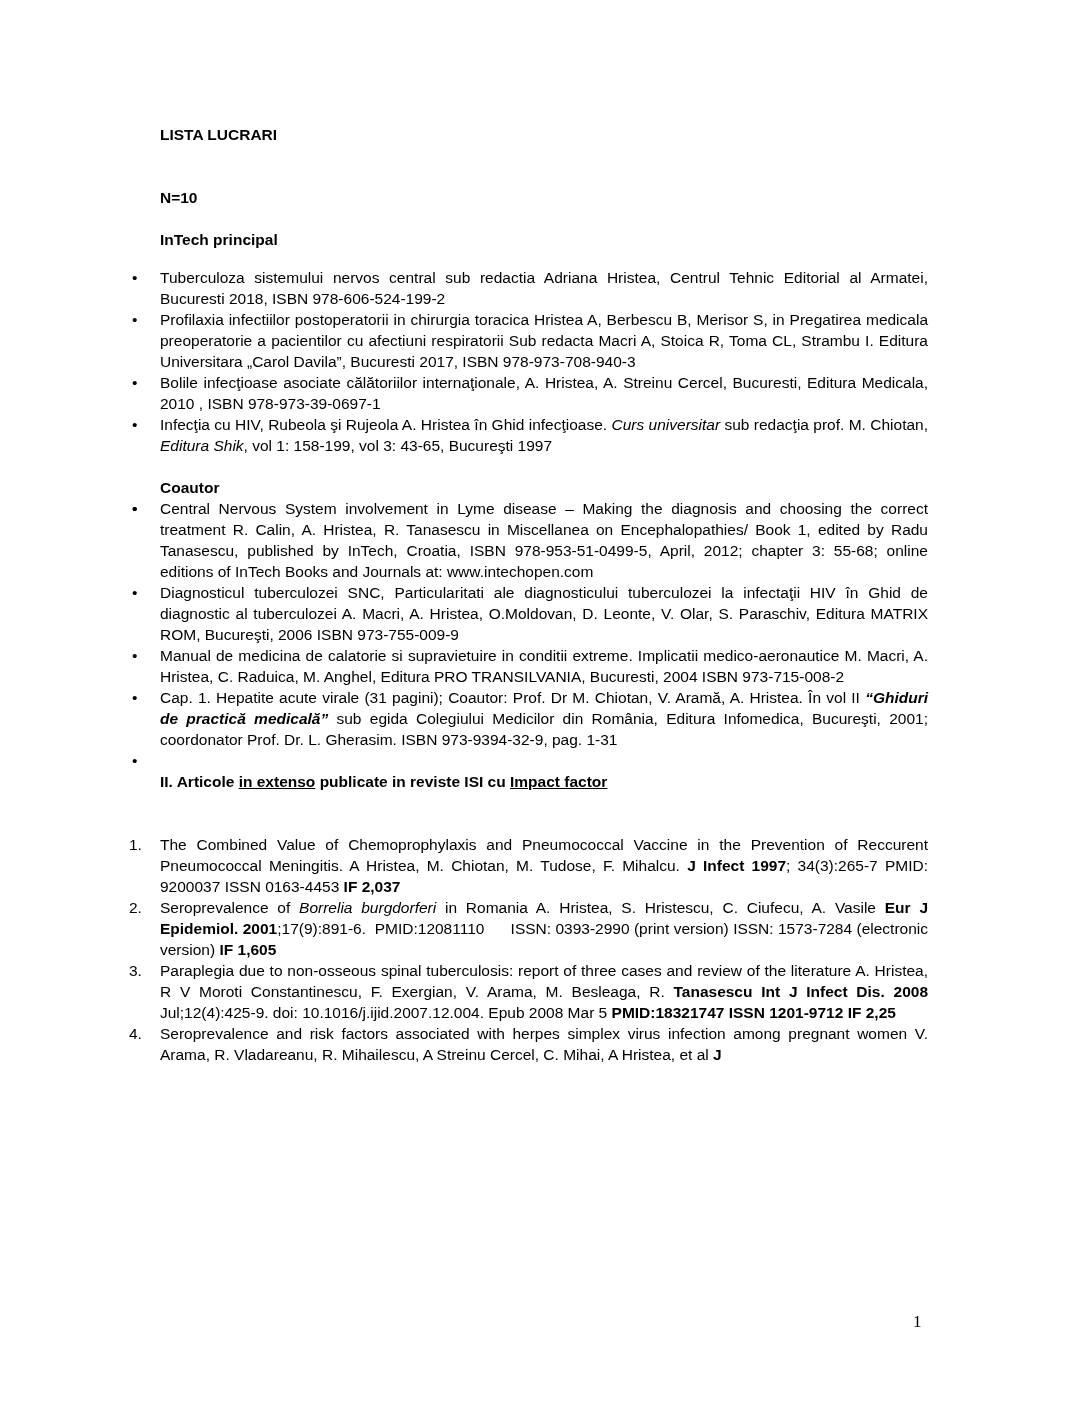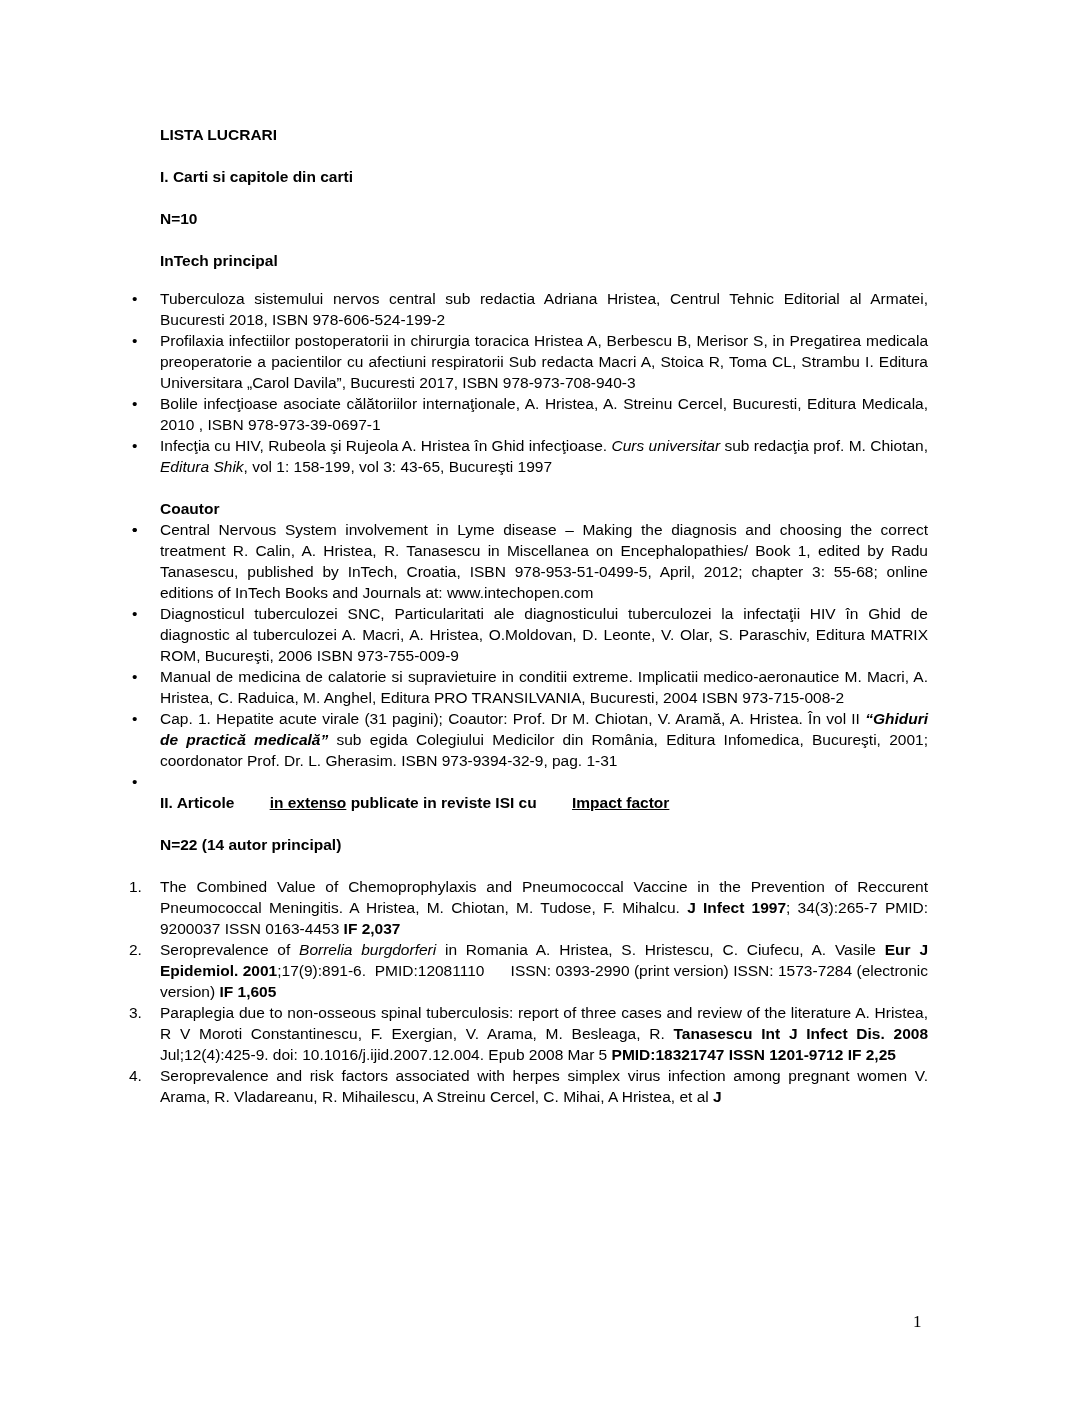--- a/index.html
+++ b/index.html
@@ -33,41 +33,40 @@
   .li.left { text-align: left; }
   .li > .marker {
     position: absolute;
     left: -28px;
     top: 0;
     text-align: left;
   }
   .numbered .li > .marker { left: -31px; }
   .b { font-weight: bold; }
   .i { font-style: italic; }
-  .u { text-decoration: underline; margin-left: 31px; }
+  .u { text-decoration: underline; }
   .pagenum {
     position: absolute;
     left: 913px;
     top: 1311px;
     font-family: "Liberation Serif", "DejaVu Serif", serif;
     font-size: 17px;
     line-height: 21px;
     color: #000000;
   }
 </style>
 </head>
 <body>
 
 <div class="page">
   <div class="content">
 
     <div class="h">LISTA LUCRARI</div>
     <div class="sp"></div>
 
-    <div class="h">I. Carti si capitole din carti</div>
     <div class="sp"></div>
 
     <div class="h">N=10</div>
     <div class="sp"></div>
 
     <div class="h">InTech principal</div>
     <div class="sp-sm"></div>
 
     <div class="list bulleted">
         <div class="li"><span class="marker">•</span><span><span>Tuberculoza sistemului nervos central sub redactia Adriana Hristea, Centrul Tehnic Editorial al Armatei, Bucuresti 2018, ISBN 978-606-524-199-2</span></span></div>
@@ -85,21 +84,20 @@
         <div class="li"><span class="marker">•</span><span><span>Diagnosticul tuberculozei SNC, Particularitati ale diagnosticului tuberculozei la infectaţii HIV în Ghid de diagnostic al tuberculozei A. Macri, A. Hristea, O.Moldovan, D. Leonte, V. Olar, S. Paraschiv, Editura MATRIX ROM, Bucureşti, 2006 ISBN 973-755-009-9</span></span></div>
         <div class="li"><span class="marker">•</span><span><span>Manual de medicina de calatorie si supravietuire in conditii extreme. Implicatii medico-aeronautice M. Macri, A. Hristea, C. Raduica, M. Anghel, Editura PRO TRANSILVANIA, Bucuresti, 2004 ISBN 973-715-008-2</span></span></div>
         <div class="li"><span class="marker">•</span><span><span>Cap. 1. Hepatite acute virale (31 pagini); Coautor: Prof. Dr M. Chiotan, V. Aramă, A. Hristea. În vol II </span><span class="b i">“Ghiduri de practică medicală”</span><span> sub egida Colegiului Medicilor din România, Editura Infomedica, Bucureşti, 2001; coordonator Prof. Dr. L. Gherasim. ISBN 973-9394-32-9, pag. 1-31</span></span></div>
         <div class="li"><span class="marker">•</span></div>
       </div>
 
     <div class="sp"></div>
     <div class="h"><span class="b">II. Articole </span><span class="b u">in extenso</span><span class="b"> publicate in reviste ISI cu </span><span class="b u">Impact factor</span></div>
     <div class="sp"></div>
 
-    <div class="h">N=22 (14 autor principal)</div>
     <div class="sp"></div>
 
     <div class="list numbered">
         <div class="li"><span class="marker">1.</span><span><span>The Combined Value of Chemoprophylaxis and Pneumococcal Vaccine in the Prevention of Reccurent Pneumococcal Meningitis. A Hristea, M. Chiotan, M. Tudose, F. Mihalcu. </span><span class="b">J Infect 1997</span><span>; 34(3):265-7 PMID: 9200037 ISSN 0163-4453 </span><span class="b">IF 2,037</span></span></div>
         <div class="li"><span class="marker">2.</span><span><span>Seroprevalence of </span><span class="i">Borrelia burgdorferi</span><span> in Romania A. Hristea, S. Hristescu, C. Ciufecu, A. Vasile </span><span class="b">Eur J Epidemiol. 2001</span><span>;17(9):891-6. &nbsp;PMID:12081110 &nbsp; &nbsp; &nbsp;ISSN: 0393-2990 (print version) ISSN: 1573-7284 (electronic version) </span><span class="b">IF 1,605</span></span></div>
         <div class="li"><span class="marker">3.</span><span><span>Paraplegia due to non-osseous spinal tuberculosis: report of three cases and review of the literature A. Hristea, R V Moroti Constantinescu, F. Exergian, V. Arama, M. Besleaga, R. </span><span class="b">Tanasescu Int J Infect Dis. 2008</span><span> Jul;12(4):425-9. doi: 10.1016/j.ijid.2007.12.004. Epub 2008 Mar 5 </span><span class="b">PMID:18321747 ISSN 1201-9712 IF 2,25</span></span></div>
         <div class="li"><span class="marker">4.</span><span><span>Seroprevalence and risk factors associated with herpes simplex virus infection among pregnant women V. Arama, R. Vladareanu, R. Mihailescu, A Streinu Cercel, C. Mihai, A Hristea, et al </span><span class="b">J</span></span></div>
       </div>
 
   </div>

